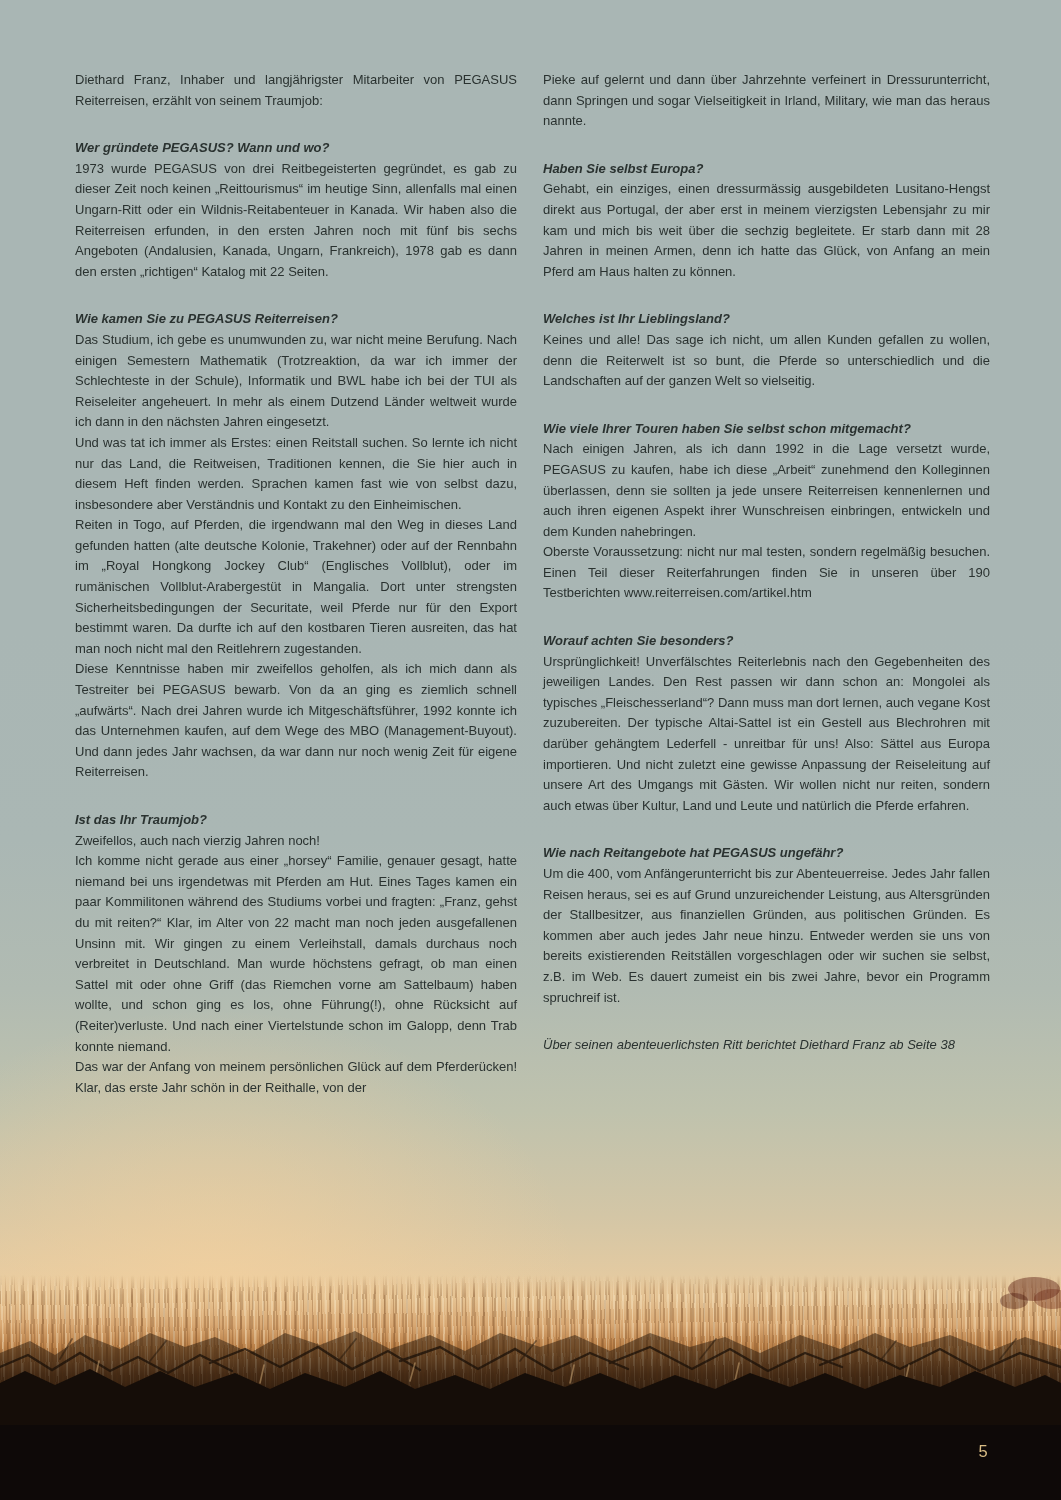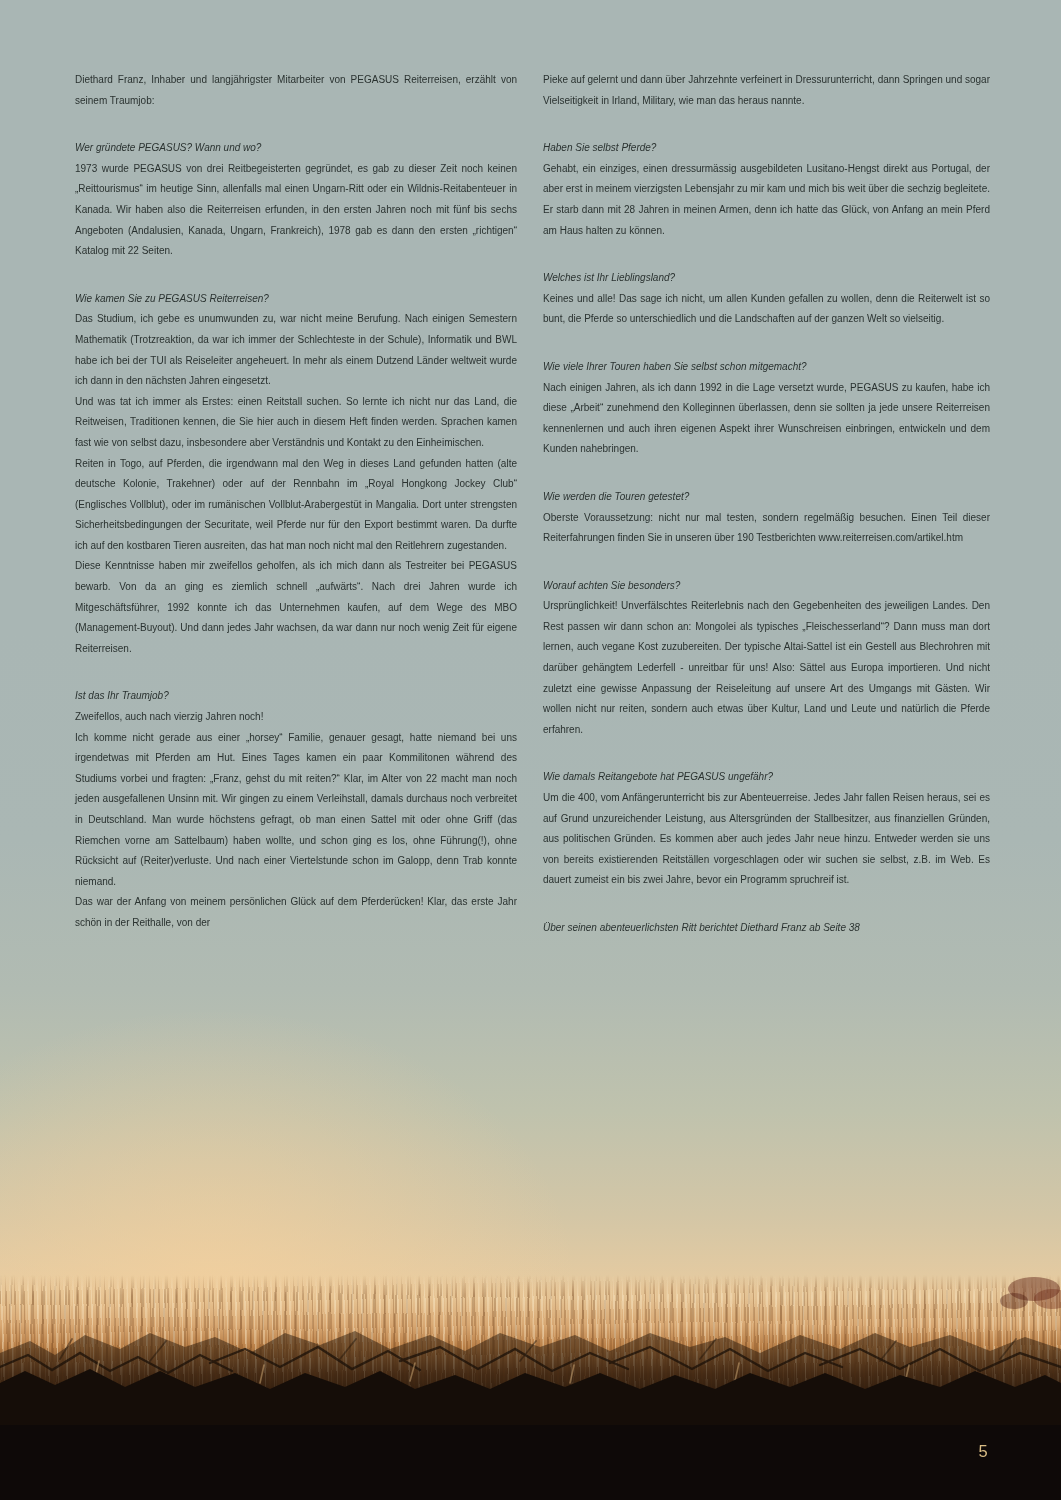--- a/index.html
+++ b/index.html
@@ -42,27 +42,27 @@
       repeating-linear-gradient(93deg,
         rgba(90,50,18,0.22) 0 2px, rgba(0,0,0,0) 2px 6px,
         rgba(248,226,186,0.20) 6px 7px, rgba(0,0,0,0) 7px 11px);
     -webkit-mask-image:linear-gradient(180deg, transparent 0%, #000 16%, #000 60%, transparent 100%);
     mask-image:linear-gradient(180deg, transparent 0%, #000 16%, #000 60%, transparent 100%);
   }
   .branches{position:absolute;inset:0;}
   
   .col{
     position:absolute;top:70px;
-    font-size:10px;line-height:20.6px;color:#2a3230;
+    font-size:13px;line-height:20.6px;color:#2a3230;
     text-align:justify;letter-spacing:0;
   }
   .col-left{left:75px;width:442px;}
   .col-right{left:543px;width:447px;}
   p.blk{margin:0;padding:0;}
-  p.question{font-style:italic;margin-top:27px;}
+  p.question{font-style:italic;margin-top:27px;font-weight:bold;}
   p.closing{font-style:italic;margin-top:27px;}
   
   .pagenum{
     position:absolute;left:968px;top:1442px;width:30px;
     color:#d8bc85;font-size:16.5px;text-align:center;
   }
 </style>
 </head>
 <body>
 
@@ -77,31 +77,30 @@
     <p class="blk cont">Und was tat ich immer als Erstes: einen Reitstall suchen. So lernte ich nicht nur das Land, die Reitweisen, Traditionen kennen, die Sie hier auch in diesem Heft finden werden. Sprachen kamen fast wie von selbst dazu, insbesondere aber Verständnis und Kontakt zu den Einheimischen.</p>
     <p class="blk cont">Reiten in Togo, auf Pferden, die irgendwann mal den Weg in dieses Land gefunden hatten (alte deutsche Kolonie, Trakehner) oder auf der Rennbahn im „Royal Hongkong Jockey Club“ (Englisches Vollblut), oder im rumänischen Vollblut-Arabergestüt in Mangalia. Dort unter strengsten Sicherheitsbedingungen der Securitate, weil Pferde nur für den Export bestimmt waren. Da durfte ich auf den kostbaren Tieren ausreiten, das hat man noch nicht mal den Reitlehrern zugestanden.</p>
     <p class="blk cont">Diese Kenntnisse haben mir zweifellos geholfen, als ich mich dann als Testreiter bei PEGASUS bewarb. Von da an ging es ziemlich schnell „aufwärts“. Nach drei Jahren wurde ich Mitgeschäftsführer, 1992 konnte ich das Unternehmen kaufen, auf dem Wege des MBO (Management-Buyout). Und dann jedes Jahr wachsen, da war dann nur noch wenig Zeit für eigene Reiterreisen.</p>
     <p class="blk question">Ist das Ihr Traumjob?</p>
     <p class="blk para">Zweifellos, auch nach vierzig Jahren noch!</p>
     <p class="blk para">Ich komme nicht gerade aus einer „horsey“ Familie, genauer gesagt, hatte niemand bei uns irgendetwas mit Pferden am Hut. Eines Tages kamen ein paar Kommilitonen während des Studiums vorbei und fragten: „Franz, gehst du mit reiten?“ Klar, im Alter von 22 macht man noch jeden ausgefallenen Unsinn mit. Wir gingen zu einem Verleihstall, damals durchaus noch verbreitet in Deutschland. Man wurde höchstens gefragt, ob man einen Sattel mit oder ohne Griff (das Riemchen vorne am Sattelbaum) haben wollte, und schon ging es los, ohne Führung(!), ohne Rücksicht auf (Reiter)verluste. Und nach einer Viertelstunde schon im Galopp, denn Trab konnte niemand.</p>
     <p class="blk cont">Das war der Anfang von meinem persönlichen Glück auf dem Pferderücken! Klar, das erste Jahr schön in der Reithalle, von der</p>
   </div>
 <div class="col col-right">
     <p class="blk cont">Pieke auf gelernt und dann über Jahrzehnte verfeinert in Dressurunterricht, dann Springen und sogar Vielseitigkeit in Irland, Military, wie man das heraus nannte.</p>
-    <p class="blk question">Haben Sie selbst Pferde?</p>
+    <p class="blk question">Haben Sie selbst Europa?</p>
     <p class="blk para">Gehabt, ein einziges, einen dressurmässig ausgebildeten Lusitano-Hengst direkt aus Portugal, der aber erst in meinem vierzigsten Lebensjahr zu mir kam und mich bis weit über die sechzig begleitete. Er starb dann mit 28 Jahren in meinen Armen, denn ich hatte das Glück, von Anfang an mein Pferd am Haus halten zu können.</p>
     <p class="blk question">Welches ist Ihr Lieblingsland?</p>
     <p class="blk para">Keines und alle! Das sage ich nicht, um allen Kunden gefallen zu wollen, denn die Reiterwelt ist so bunt, die Pferde so unterschiedlich und die Landschaften auf der ganzen Welt so vielseitig.</p>
     <p class="blk question">Wie viele Ihrer Touren haben Sie selbst schon mitgemacht?</p>
     <p class="blk cont">Nach einigen Jahren, als ich dann 1992 in die Lage versetzt wurde, PEGASUS zu kaufen, habe ich diese „Arbeit“ zunehmend den Kolleginnen überlassen, denn sie sollten ja jede unsere Reiterreisen kennenlernen und auch ihren eigenen Aspekt ihrer Wunschreisen einbringen, entwickeln und dem Kunden nahebringen.</p>
-    <p class="blk question">Wie werden die Touren getestet?</p>
     <p class="blk para">Oberste Voraussetzung: nicht nur mal testen, sondern regelmäßig besuchen. Einen Teil dieser Reiterfahrungen finden Sie in unseren über 190 Testberichten www.reiterreisen.com/artikel.htm</p>
     <p class="blk question">Worauf achten Sie besonders?</p>
     <p class="blk para">Ursprünglichkeit! Unverfälschtes Reiterlebnis nach den Gegebenheiten des jeweiligen Landes. Den Rest passen wir dann schon an: Mongolei als typisches „Fleischesserland“? Dann muss man dort lernen, auch vegane Kost zuzubereiten. Der typische Altai-Sattel ist ein Gestell aus Blechrohren mit darüber gehängtem Lederfell - unreitbar für uns! Also: Sättel aus Europa importieren. Und nicht zuletzt eine gewisse Anpassung der Reiseleitung auf unsere Art des Umgangs mit Gästen. Wir wollen nicht nur reiten, sondern auch etwas über Kultur, Land und Leute und natürlich die Pferde erfahren.</p>
-    <p class="blk question">Wie damals Reitangebote hat PEGASUS ungefähr?</p>
+    <p class="blk question">Wie nach Reitangebote hat PEGASUS ungefähr?</p>
     <p class="blk para">Um die 400, vom Anfängerunterricht bis zur Abenteuerreise. Jedes Jahr fallen Reisen heraus, sei es auf Grund unzureichender Leistung, aus Altersgründen der Stallbesitzer, aus finanziellen Gründen, aus politischen Gründen. Es kommen aber auch jedes Jahr neue hinzu. Entweder werden sie uns von bereits existierenden Reitställen vorgeschlagen oder wir suchen sie selbst, z.B. im Web. Es dauert zumeist ein bis zwei Jahre, bevor ein Programm spruchreif ist.</p>
     <p class="blk closing">Über seinen abenteuerlichsten Ritt berichtet Diethard Franz ab Seite 38</p>
   </div>
 
 <div class="photo">
   <div class="photo-base"></div>
   <div class="stalks"></div>
   <svg class="branches" viewBox="0 0 1061 225" preserveAspectRatio="none" width="1061" height="225">
 
     <path fill="#2a190c" opacity="0.5" d="M0,78 L30,66 L55,80 L85,60 L120,74 L150,58 L185,72 L215,62 L250,78 L285,58 L320,70 L355,56 L390,74 L430,60 L465,76 L500,58 L540,72 L575,60 L610,76 L650,58 L690,72 L725,62 L760,78 L800,60 L840,74 L875,58 L910,72 L950,60 L990,76 L1025,62 L1061,74 L1061,140 L0,140 Z"></path>

